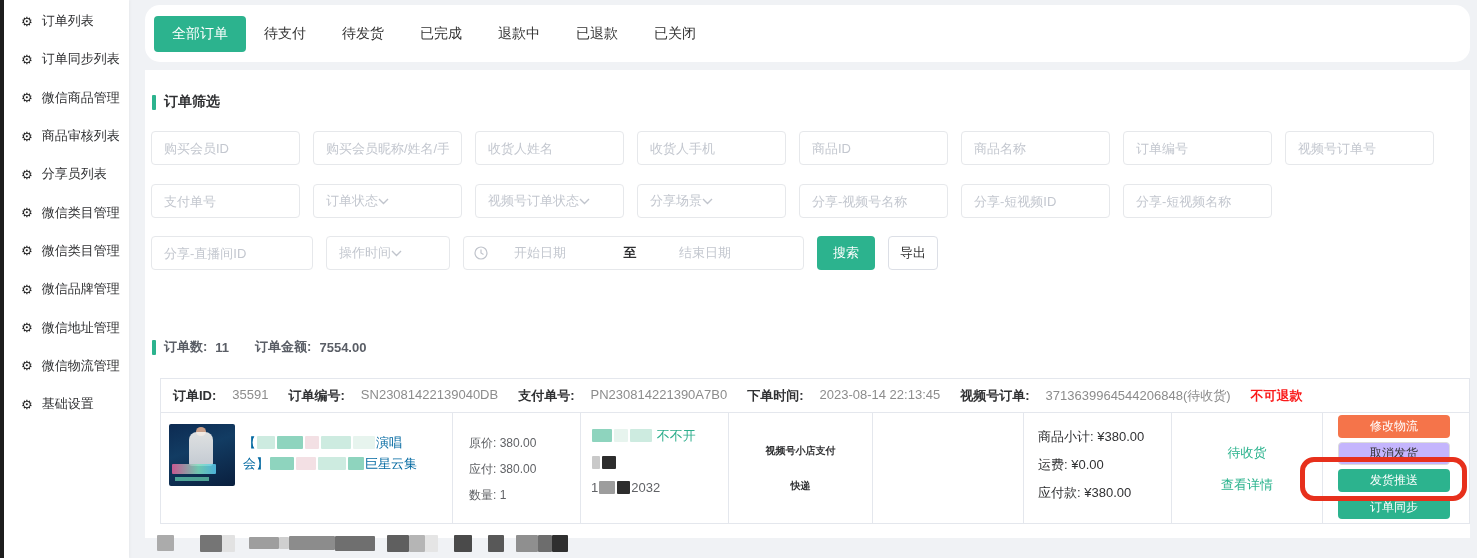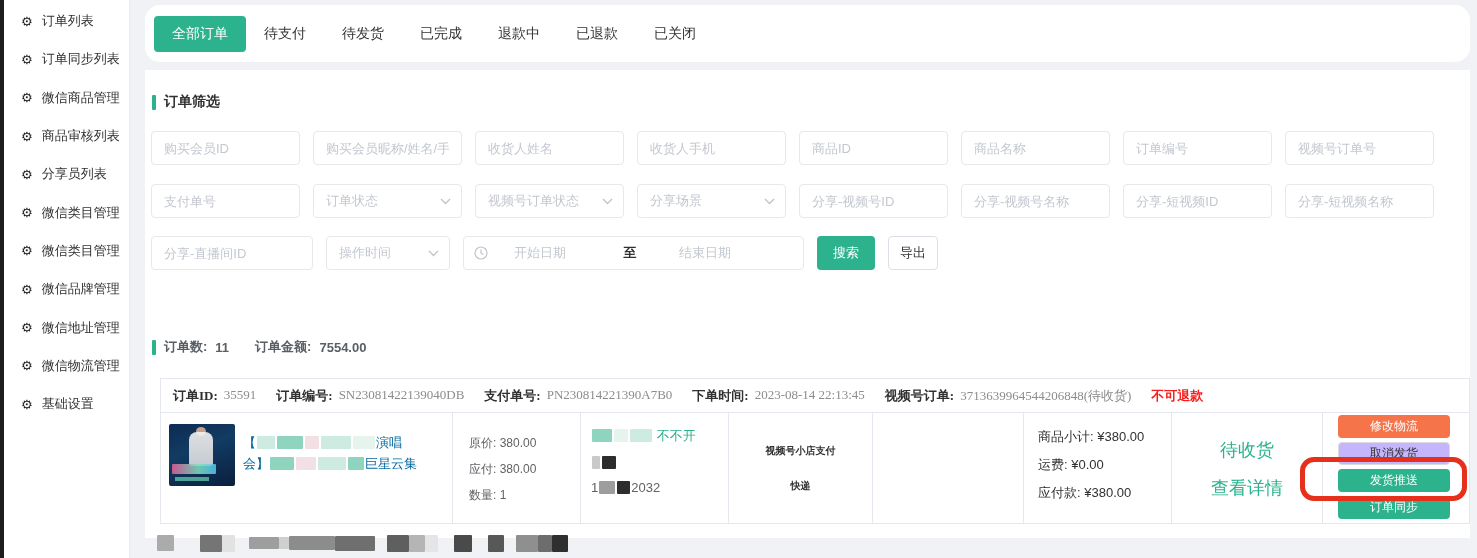--- a/index.html
+++ b/index.html
@@ -42,21 +42,21 @@
   .frow { position:absolute; left:6px; display:flex; gap:13px; }
   .frow1 { top:61px; }
   .frow2 { top:114px; }
   .frow3 { top:166px; }
   .inp, .sel, .daterange {
     height:34px; border:1px solid #e6e8eb; border-radius:4px; background:#fff;
     font-size:13px; color:#333;
   }
   .inp { width:149px; padding:0 12px; outline:none; font-family:inherit; }
   .inp::placeholder { color:#c3c7cf; }
-  .sel { width:149px; display:flex; align-items:center; justify-content:space-between; padding:0 10px 0 12px; color:#c3c7cf; cursor:pointer; }
+  .sel { width:149px; display:flex; align-items:center; padding:0 10px 0 12px; color:#c3c7cf; cursor:pointer; }
   .sel svg { flex:0 0 auto; }
   .w162 { width:162px; } .w124 { width:124px; }
   .daterange { width:341px; display:flex; align-items:center; padding:0 10px; color:#c3c7cf; cursor:pointer; }
   .daterange .clock { margin-right:26px; }
   .dr-start { width:96px; }
   .dr-sep { color:#303133; font-weight:bold; width:40px; text-align:center; }
   .dr-end { width:110px; text-align:center; }
   .btn { height:34px; border-radius:4px; font-size:13px; cursor:pointer; border:none; font-family:inherit; }
   .btn-search { width:58px; background:#2cb38e; color:#fff; }
   .btn-export { width:50px; background:#fff; border:1px solid #dcdfe6; color:#333; }
@@ -65,21 +65,21 @@
   .stats .num { margin-right:18px; }
   
   .order-card {
     position:absolute; left:160px; top:378px; width:1310px; height:146px;
     border:1px solid #e4e7ed; background:#fff;
   }
   .order-head {
     height:34px; display:flex; align-items:center; gap:20px;
     padding-left:12px; font-size:13px; border-bottom:1px solid #e4e7ed; white-space:nowrap;
   }
-  .oh-pair { display:flex; gap:6px;font-family:Liberation Serif, serif; }
+  .oh-pair { display:flex; gap:16px; }
   .oh-lbl { font-weight:bold; color:#303133; }
   .oh-val { color:#8c8c8c; }
   .no-refund { color:#fa1a1a; font-weight:bold; }
   .order-body { display:flex; height:111px; }
   .col { border-left:1px solid #e4e7ed; }
   .col:first-child { border-left:none; }
   .col-product { width:291px; padding:11px 6px 0 8px; display:flex; gap:8px; }
   .poster {
     width:66px; height:62px; flex:0 0 auto; position:relative; overflow:hidden; border-radius:2px;
     background:linear-gradient(160deg,#0d2b52 0%,#123c63 40%,#0a1f3e 100%);
@@ -96,21 +96,21 @@
   .col-price { width:128px; padding:22px 0 0 16px; font-size:12px; color:#606266; }
   .col-price .line { margin-bottom:9px; white-space:nowrap; }
   .col-customer { width:148px; padding:14px 0 0 10px; font-size:13px; }
   .cust-line { margin-bottom:10px; white-space:nowrap; }
   .cust-green { color:#2fae8d;margin-top:24px; }
   .cust-plain { color:#606266; }
   .col-payment { width:144px; display:flex; flex-direction:column; align-items:center; justify-content:center; gap:21px; font-size:10px; font-weight:600; color:#303133; }
   .col-empty { width:151px; }
   .col-totals { width:148px; padding:15px 0 0 14px; font-size:13px; color:#303133; }
   .col-totals .line { margin-bottom:10px; white-space:nowrap; }
-  .col-status { width:151px; display:flex; flex-direction:column; align-items:center; justify-content:center; gap:14px; font-size:18px; color:#2cb38e; }
+  .col-status { width:151px; display:flex; flex-direction:column; align-items:center; justify-content:center; gap:14px; font-size:13px; color:#2cb38e; }
   .detail-link { cursor:pointer; }
   .col-buttons { flex:1; display:flex; flex-direction:column; align-items:flex-end; padding:2px 19px 0 0; }
   .obtn { width:112px; height:23px; border-radius:4px; font-size:12px; margin-bottom:4px; cursor:pointer; border:none; font-family:inherit; }
   .obtn-orange { background:#f5744a; color:#fff; }
   .obtn-plain { background:#c4b5fd; border:1px solid #dcdcdc; color:#333; }
   .obtn-green { background:#2cb38e; color:#fff; }
   .annotation {
     position:absolute; left:1300px; top:457px; width:167px; height:44px;
     border:5px solid #e7301c; border-radius:14px; pointer-events:none; z-index:5;
   }
@@ -211,21 +211,20 @@
       <svg width="11" height="7" viewBox="0 0 11 7">
           <polyline points="1,1 5.5,5.5 10,1" fill="none" stroke="#c0c4cc" stroke-width="1.4"></polyline>
         </svg>
     </div>
     <div class="sel">
       <span>分享场景</span>
       <svg width="11" height="7" viewBox="0 0 11 7">
           <polyline points="1,1 5.5,5.5 10,1" fill="none" stroke="#c0c4cc" stroke-width="1.4"></polyline>
         </svg>
     </div>
-    <input class="inp" placeholder="分享-视频号ID" style="">
     <input class="inp" placeholder="分享-视频号名称" style="">
     <input class="inp" placeholder="分享-短视频ID" style="">
     <input class="inp" placeholder="分享-短视频名称" style="">
   </div>
 
   <div class="frow frow3">
     <input class="inp w162" placeholder="分享-直播间ID" style="">
     <div class="sel w124">
       <span>操作时间</span>
       <svg width="11" height="7" viewBox="0 0 11 7">

